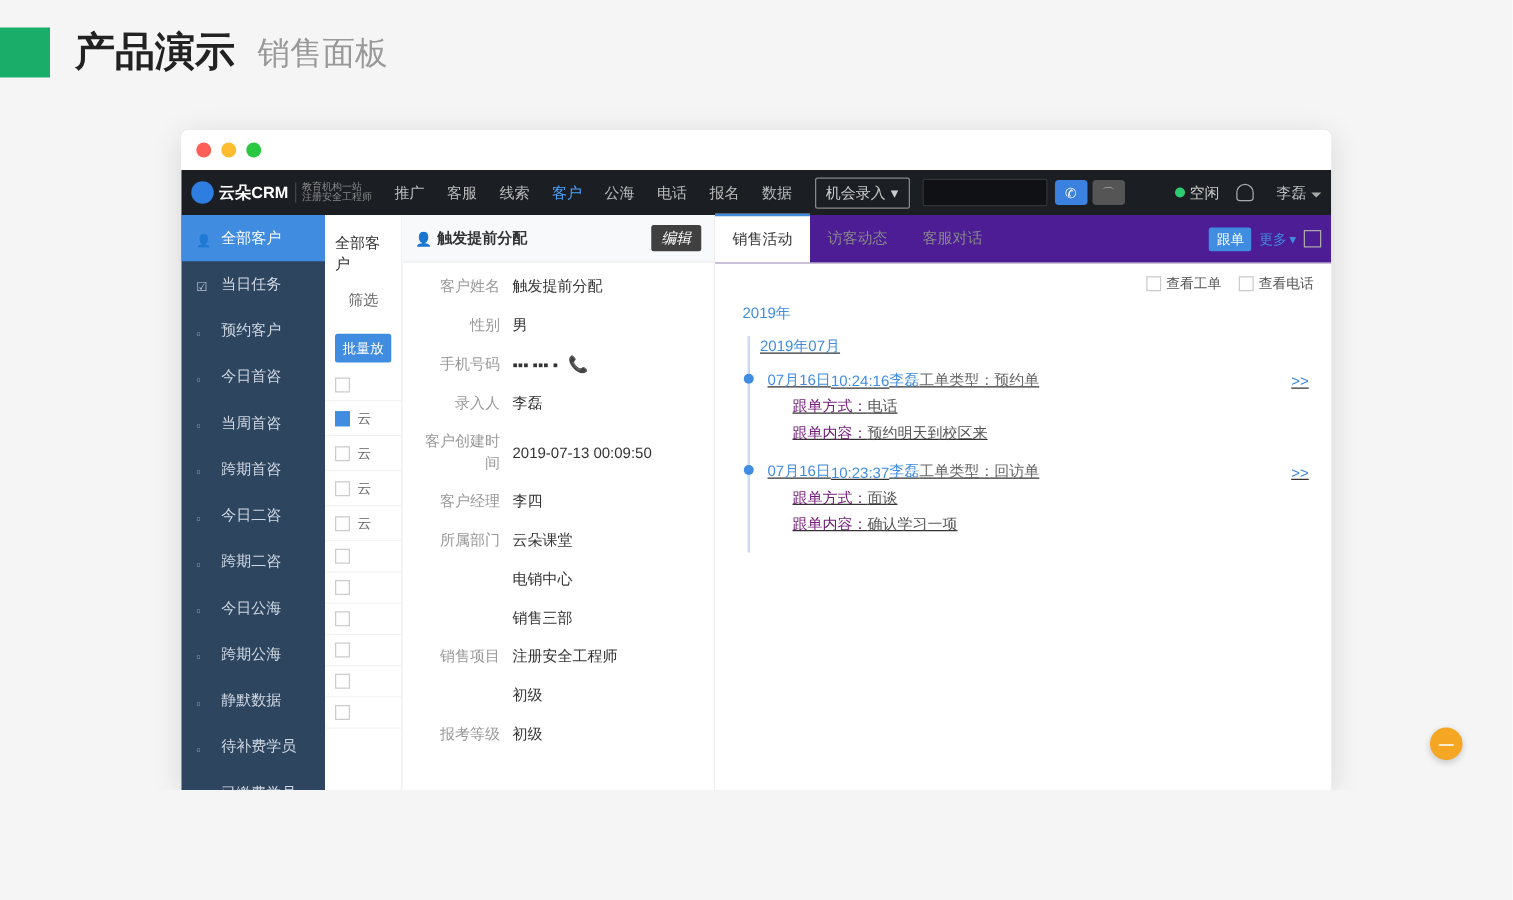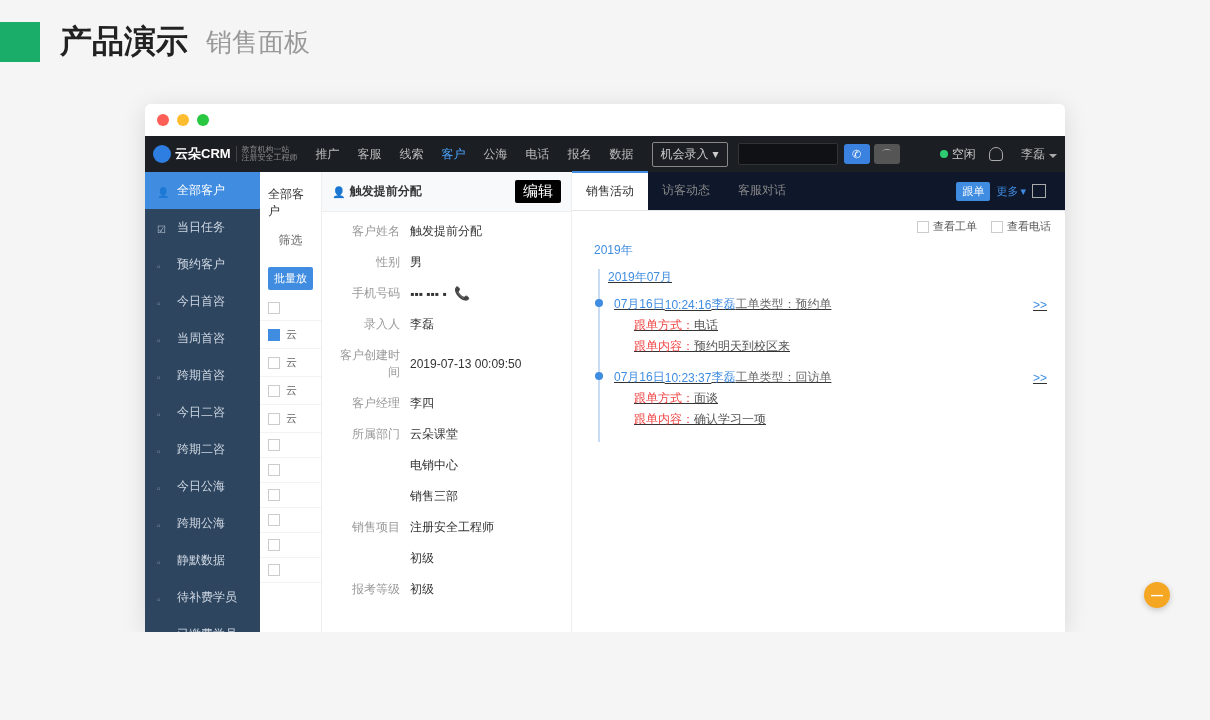--- a/index.html
+++ b/index.html
@@ -54,29 +54,29 @@
   .mid-filter { padding: 0 8px 12px 8px; color:#666;text-align:center;}
   .mid-btn { margin: 6px 8px; background:#3f8ce0; color:#fff; font-size:11px; padding:4px 6px; border-radius:2px; text-align:center; cursor:pointer;}
   .mid-row { display:flex; align-items:center; padding:6px 8px; border-bottom:1px solid #f3f3f3; gap:6px; font-size:11px; color:#666;}
   .cb { width:12px; height:12px; border:1px solid #ccc; flex-shrink:0; cursor:pointer;}
   .cb.on { background:#3f8ce0; border-color:#3f8ce0;}
   
   .detail-panel { width: 250px; border-right: 1px solid #eee; }
   .dp-head { display:flex; align-items:center; justify-content:space-between; padding:8px 10px; background:#f7f9fb; border-bottom:1px solid #eee;}
   .dp-head-l { display:flex; align-items:center; gap:4px; font-weight:600;}
   .person-ico::before { content:"👤"; font-size:11px;}
-  .edit-btn { background:#000000; color:#fff; padding:2px 8px; font-size:15px; border-radius:2px; cursor:pointer;}
+  .edit-btn { background:#404040; color:#fff; padding:2px 8px; font-size:12px; border-radius:2px; cursor:pointer;font-style:italic;}
   .dp-body { padding: 4px 0;}
   .dp-row { display:flex; padding:7px 10px; font-size:12px;}
   .dp-label { width:68px; text-align:right; color:#999; flex-shrink:0;}
   .dp-val { color:#333; padding-left:10px; display:flex; align-items:center; gap:8px;}
   .phone-ico { color:#2ecc71; font-size:13px; cursor:pointer;}
   
   .right-panel { flex:1; display:flex; flex-direction:column; }
-  .rp-tabs { display:flex; align-items:center; background:#0f172a; border-bottom:1px solid #e5e5e5; padding-right:19px;}
+  .rp-tabs { display:flex; align-items:center; background:#4c1d95; border-bottom:1px solid #e5e5e5; padding-right:8px;}
   .rp-tab { padding:10px 14px; color:#888; cursor:pointer; font-size:12px;}
   .rp-tab.active { background:#fff; color:#333; border-top:2px solid #3f8ce0; margin-top:-1px;}
   .rp-actions { margin-left:auto; display:flex; gap:6px; align-items:center;}
   .tag-follow { background:#3f8ce0; color:#fff; padding:2px 6px; font-size:11px; border-radius:2px; cursor:pointer;}
   .more-link { color:#3f8ce0; font-size:11px; cursor:pointer; display:flex; align-items:center; gap:2px;}
   .expand-ico { width:14px; height:14px; border:1px solid #aaa; cursor:pointer;}
   
   .rp-filters { display:flex; justify-content:flex-end; gap:14px; padding:8px 14px; font-size:11px; color:#555;}
   .chk { width:12px; height:12px; border:1px solid #ccc; display:inline-block; vertical-align:middle; margin-right:4px; cursor:pointer;}
   
@@ -86,21 +86,21 @@
   .month { color:#3f8ce0; margin:6px 0 10px -6px;}
   .entry { position:relative; padding-bottom:14px;}
   .entry::before { content:""; position:absolute; left:-19px; top:3px; width:8px; height:8px; border-radius:50%; background:#3f8ce0;}
   .entry-head { display:flex; gap:0; align-items:center;}
   .entry-head .date { color:#3f8ce0;}
   .entry-head .time { color:#3f8ce0;}
   .entry-head .who { color:#3f8ce0;}
   .entry-head .type { color:#666;}
   .entry-head .more { margin-left:auto; color:#3f8ce0; cursor:pointer;}
   .entry-sub { color:#555; padding:4px 0 0 20px;}
-  .entry-sub .lbl { color:#ef4444;}
+  .entry-sub .lbl { color:#701a75;}
   
   .fab { position:absolute; right:40px; bottom:24px; width:26px; height:26px; border-radius:50%; background:#f5a623; color:#fff; display:flex; align-items:center; justify-content:center; font-weight:700; cursor:pointer; box-shadow:0 2px 6px rgba(0,0,0,.2);}
   .stage { position:relative; width:1210px; margin:0 auto;}
 </style>
 </head>
 <body>
 
 <div class="stage">
   <div class="slide-header">
     <div class="slide-accent"></div>

